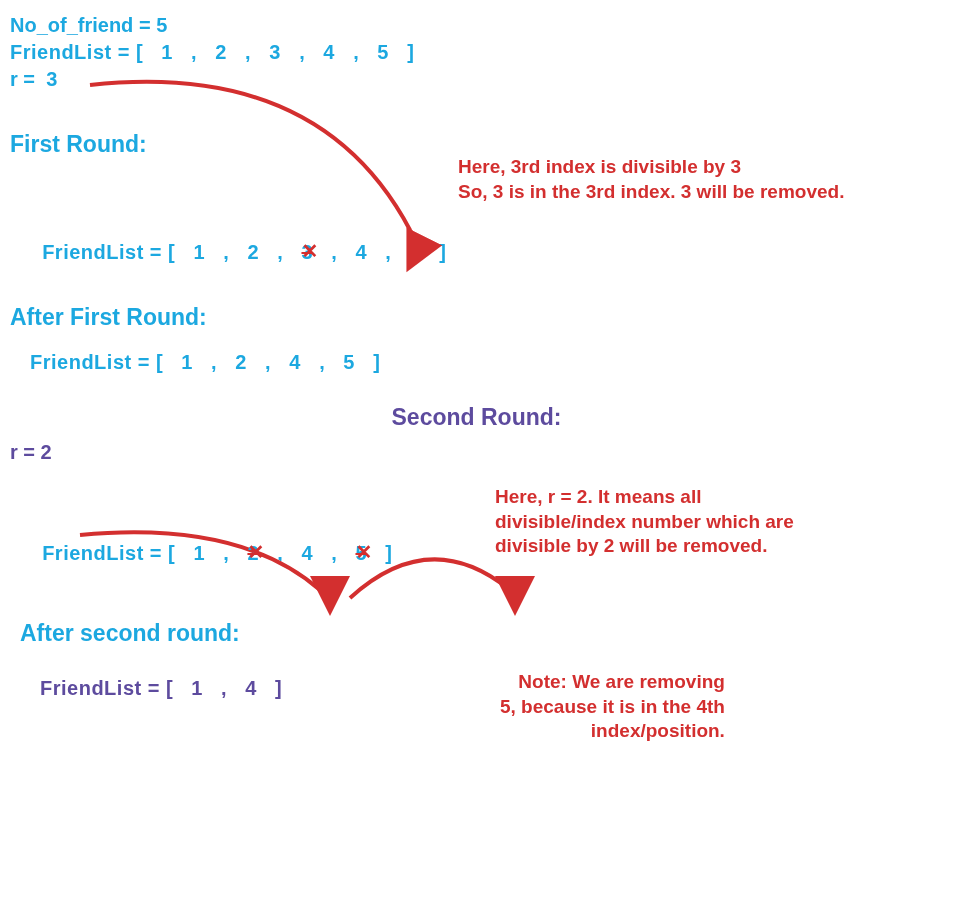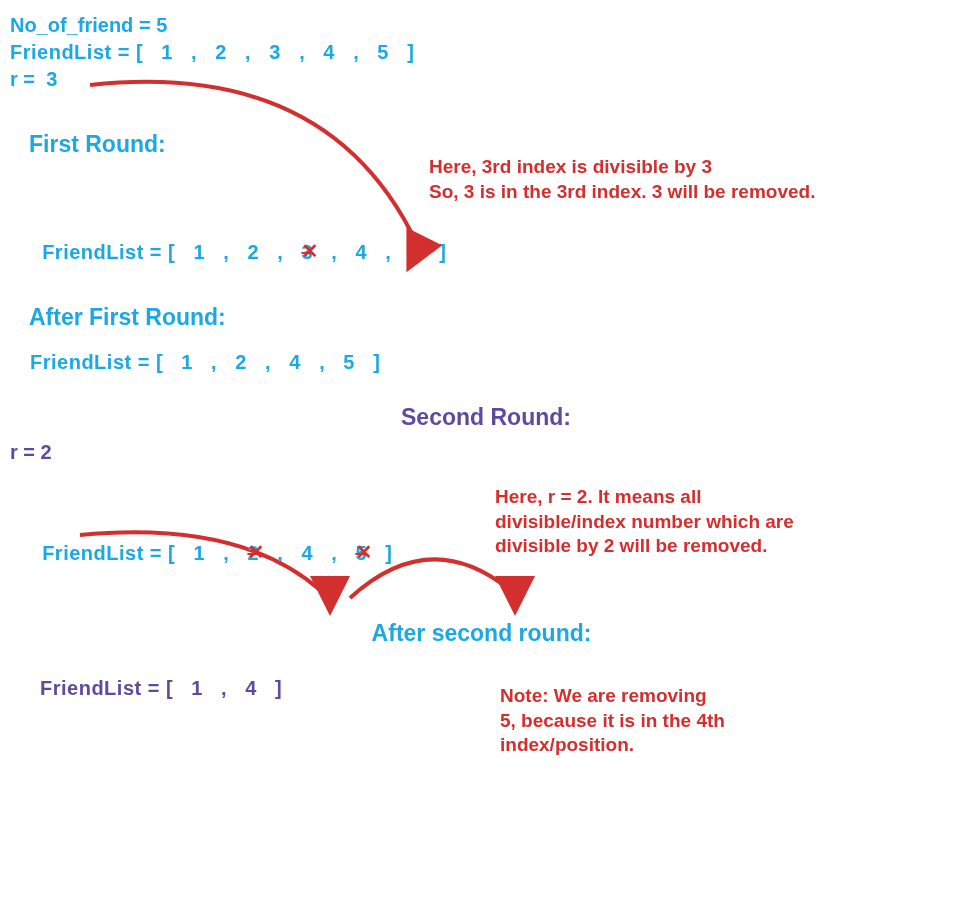--- a/index.html
+++ b/index.html
@@ -10,21 +10,21 @@
   width: 953px;
   height: 897px;
   box-sizing: border-box;
   position: relative;
   background: #fff;
 }
 .blue { color: #1CA8E0; }
 .purple { color: #5D4B9E; }
 .red { color: #D32F2F; }
 .line { font-size: 20px; margin: 4px 0; white-space: pre; }
-.heading { font-size: 23px; margin-top: 20px; margin-bottom: 10px; margin-left: 19px; }
+.heading { font-size: 23px; margin-top: 20px; margin-bottom: 10px; }
 .spaced-list { letter-spacing: 0.5px; }
 .struck { text-decoration: line-through; text-decoration-color: #D32F2F; text-decoration-thickness: 2px; position: relative; }
 .struck::after {
   content: "✕";
   position: absolute;
   left: 0; top: -2px;
   color: #D32F2F;
   font-size: 20px;
   font-weight: bold;
 }
@@ -33,21 +33,21 @@
 </style>
 </head>
 <body>
 
 <div class="line blue">No_of_friend = 5</div>
 <div class="line blue spaced-list">FriendList = [   1   ,   2   ,   3   ,   4   ,   5   ]</div>
 <div class="line blue">r =  3</div>
 
 <div class="heading blue" style="margin-top:40px;">First Round:</div>
 
-<div class="annotation red" style="position:absolute; left:429px; top:155px;">
+<div class="annotation red" style="position:absolute; left:458px; top:155px;">
   <div>Here, 3rd index is divisible by 3</div>
   <div>So, 3 is in the 3rd index. 3 will be removed.</div>
 </div>
 
 <svg class="arrow" style="left:70px; top:80px; width:380px; height:210px;">
   <defs>
     <marker id="ah1" markerWidth="12" markerHeight="12" refX="8" refY="5" orient="auto">
       <path d="M0,0 L10,5 L0,10 Z" fill="#D32F2F"></path>
     </marker>
   </defs>
@@ -78,21 +78,21 @@
     </marker>
   </defs>
   <path d="M 20 5 Q 180 -10 260 60 Q 270 70 270 78" stroke="#D32F2F" stroke-width="4" fill="none" marker-end="url(#ah2)"></path>
   <path d="M 290 68 Q 370 -5 450 60 Q 455 68 455 78" stroke="#D32F2F" stroke-width="4" fill="none" marker-end="url(#ah2)"></path>
 </svg>
 
 <div class="line blue spaced-list" style="margin-top:55px; margin-left:20px;">
   <span>FriendList = [   1   ,   </span><span class="struck">2</span><span>   ,   4   ,   </span><span class="struck">5</span><span>   ]</span>
 </div>
 
-<div class="annotation red" style="position:absolute; left:500px; top:684px;">
+<div class="annotation red" style="position:absolute; left:500px; top:670px;text-align:right;">
   <div>Note: We are removing</div>
   <div>5, because it is in the 4th</div>
   <div>index/position.</div>
 </div>
 
-<div class="heading blue" style="margin-top:55px; margin-left:10px;text-align:center;">After second round:</div>
+<div class="heading blue" style="margin-top:55px; margin-left:10px;">After second round:</div>
 
 <div class="line purple spaced-list" style="margin-top:30px; margin-left:30px;">FriendList = [   1   ,   4   ]</div>
 
 </body></html>

